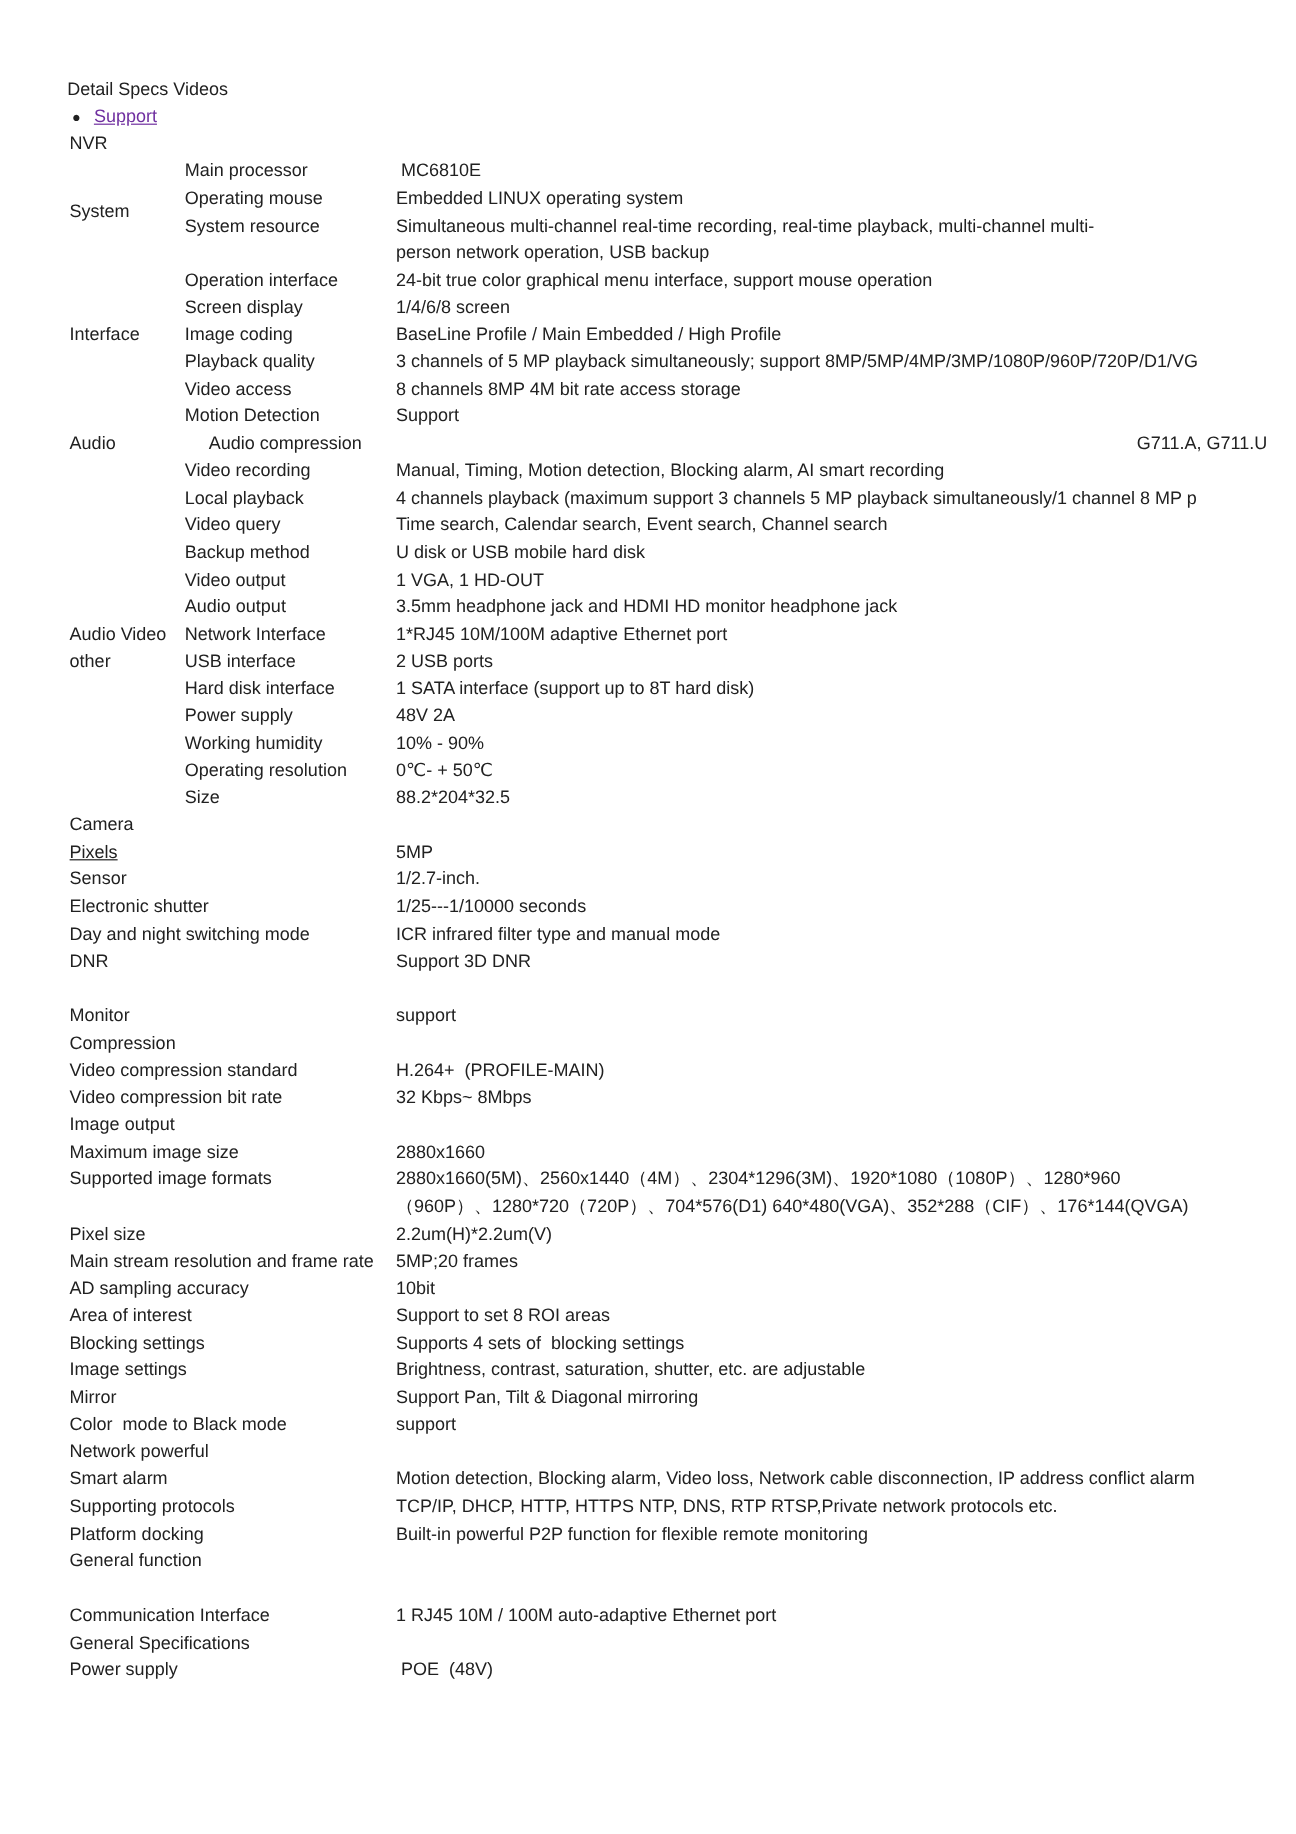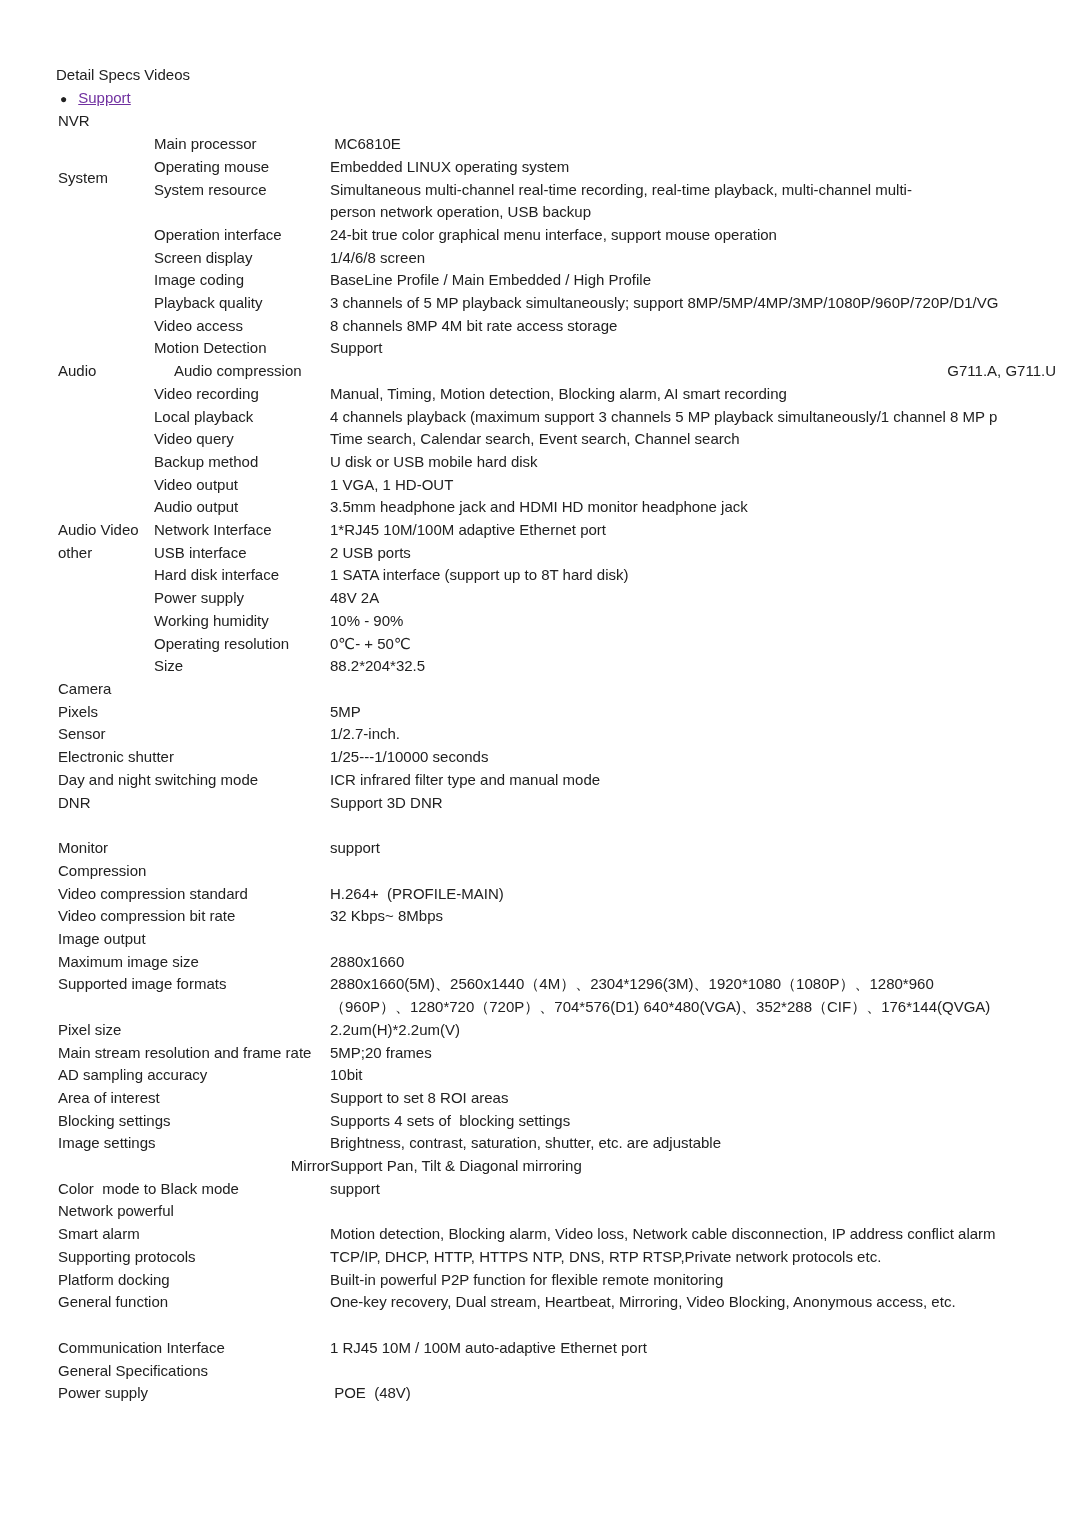--- a/index.html
+++ b/index.html
@@ -41,20 +41,21 @@
 <div class="page">
   <div class="title">Detail Specs Videos</div>
   <div class="bullet-line">
     <span class="bullet">●</span>
     <span class="support-link">Support</span>
   </div>
   <div class="nvr-heading">NVR</div>
 
   <div class="spec-grid-nvr">
       <div class="cat" style="grid-row: 1 / 4;">System</div>
+      <div class="cat" style="grid-row: 4 / 9;">Interface</div>
       <div class="cat" style="grid-row: 9 / 12;">Audio</div>
       <div class="cat" style="grid-row: 12 / 24;">Audio Video other</div>
       <div class="prop" style="grid-area: 1 / 2;">Main processor</div>
       <div class="val" style="grid-area: 1 / 3;"> MC6810E</div>
       <div class="prop" style="grid-area: 2 / 2;">Operating mouse</div>
       <div class="val" style="grid-area: 2 / 3;">Embedded LINUX operating system</div>
       <div class="prop" style="grid-area: 3 / 2;">System resource</div>
       <div class="val" style="grid-area: 3 / 3;">Simultaneous multi-channel real-time recording, real-time playback, multi-channel multi-
 person network operation, USB backup</div>
       <div class="prop" style="grid-area: 4 / 2;">Operation interface</div>
@@ -95,21 +96,21 @@
       <div class="val" style="grid-area: 21 / 3;">10% - 90%</div>
       <div class="prop" style="grid-area: 22 / 2;">Operating resolution</div>
       <div class="val" style="grid-area: 22 / 3;">0℃- + 50℃</div>
       <div class="prop" style="grid-area: 23 / 2;">Size</div>
       <div class="val" style="grid-area: 23 / 3;">88.2*204*32.5</div>
     </div>
 
   <div class="spec-grid-lower">
       <div class="prop" style="grid-column: 1;">Camera</div>
       <div class="val" style="grid-column: 2;"></div>
-      <div class="prop" style="grid-column: 1;">Pixels</div>
+      <div class="prop" style="grid-column: 1; text-decoration: underline;">Pixels</div>
       <div class="val" style="grid-column: 2;">5MP</div>
       <div class="prop" style="grid-column: 1;">Sensor</div>
       <div class="val" style="grid-column: 2;">1/2.7-inch.</div>
       <div class="prop" style="grid-column: 1;">Electronic shutter</div>
       <div class="val" style="grid-column: 2;">1/25---1/10000 seconds</div>
       <div class="prop" style="grid-column: 1;">Day and night switching mode</div>
       <div class="val" style="grid-column: 2;">ICR infrared filter type and manual mode</div>
       <div class="prop" style="grid-column: 1;">DNR</div>
       <div class="val" style="grid-column: 2;">Support 3D DNR</div>
       <div class="spacer"></div>
@@ -133,34 +134,33 @@
       <div class="prop" style="grid-column: 1;">Main stream resolution and frame rate</div>
       <div class="val" style="grid-column: 2;">5MP;20 frames</div>
       <div class="prop" style="grid-column: 1;">AD sampling accuracy</div>
       <div class="val" style="grid-column: 2;">10bit</div>
       <div class="prop" style="grid-column: 1;">Area of interest</div>
       <div class="val" style="grid-column: 2;">Support to set 8 ROI areas</div>
       <div class="prop" style="grid-column: 1;">Blocking settings</div>
       <div class="val" style="grid-column: 2;">Supports 4 sets of  blocking settings</div>
       <div class="prop" style="grid-column: 1;">Image settings</div>
       <div class="val" style="grid-column: 2;">Brightness, contrast, saturation, shutter, etc. are adjustable</div>
-      <div class="prop" style="grid-column: 1; text-align: right;">Mirror</div>
+      <div class="prop" style="grid-column: 1;">Mirror</div>
       <div class="val" style="grid-column: 2;">Support Pan, Tilt &amp; Diagonal mirroring</div>
       <div class="prop" style="grid-column: 1;">Color  mode to Black mode</div>
       <div class="val" style="grid-column: 2;">support</div>
       <div class="prop" style="grid-column: 1;">Network powerful</div>
       <div class="val" style="grid-column: 2;"></div>
       <div class="prop" style="grid-column: 1;">Smart alarm</div>
       <div class="val" style="grid-column: 2;">Motion detection, Blocking alarm, Video loss, Network cable disconnection, IP address conflict alarm</div>
       <div class="prop" style="grid-column: 1;">Supporting protocols</div>
       <div class="val" style="grid-column: 2;">TCP/IP, DHCP, HTTP, HTTPS NTP, DNS, RTP RTSP,Private network protocols etc.</div>
       <div class="prop" style="grid-column: 1;">Platform docking</div>
       <div class="val" style="grid-column: 2;">Built-in powerful P2P function for flexible remote monitoring</div>
       <div class="prop" style="grid-column: 1;">General function</div>
-      <div class="val" style="grid-column: 2;">One-key recovery, Dual stream, Heartbeat, Mirroring, Video Blocking, Anonymous access, etc.</div>
       <div class="spacer"></div>
       <div class="prop" style="grid-column: 1;">Communication Interface</div>
       <div class="val" style="grid-column: 2;">1 RJ45 10M / 100M auto-adaptive Ethernet port</div>
       <div class="prop" style="grid-column: 1;">General Specifications</div>
       <div class="val" style="grid-column: 2;"></div>
       <div class="prop" style="grid-column: 1;">Power supply</div>
       <div class="val" style="grid-column: 2;"> POE  (48V)</div>
     </div>
 </div>
 

